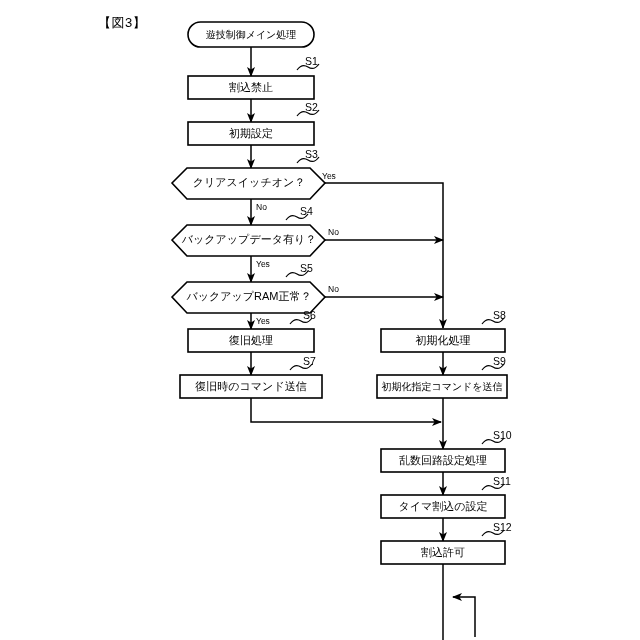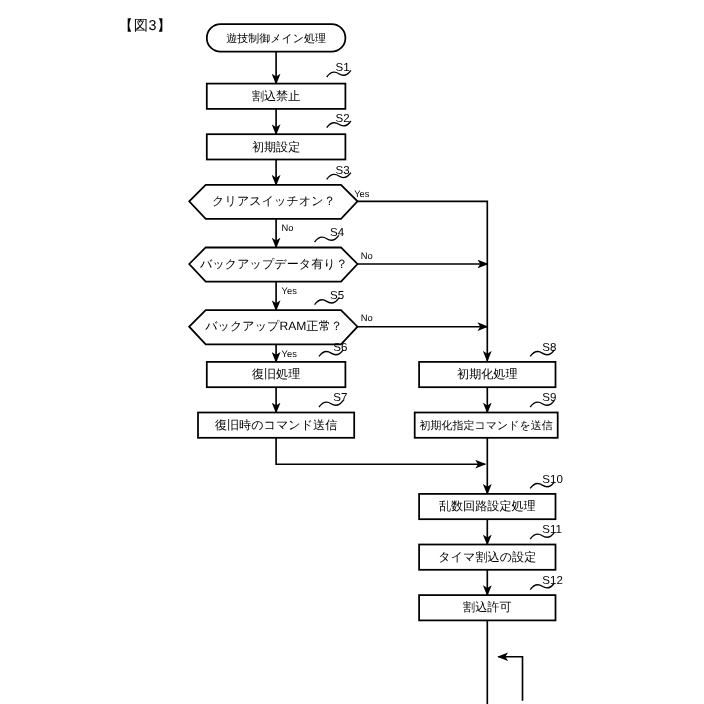--- a/index.html
+++ b/index.html
@@ -12,21 +12,21 @@
   }
   #figure-root {
     position: relative;
     width: 640px;
     height: 640px;
     background: #ffffff;
     overflow: hidden;
   }
   #figure-title {
     position: absolute;
-    left: 108px;
+    left: 98px;
     top: 14px;
     font-size: 13px;
     color: #000;
     letter-spacing: 0.5px;
     font-family: "Liberation Sans", "DejaVu Sans", sans-serif;
   }
   svg#flow {
     position: absolute;
     left: 0;
     top: 0;

